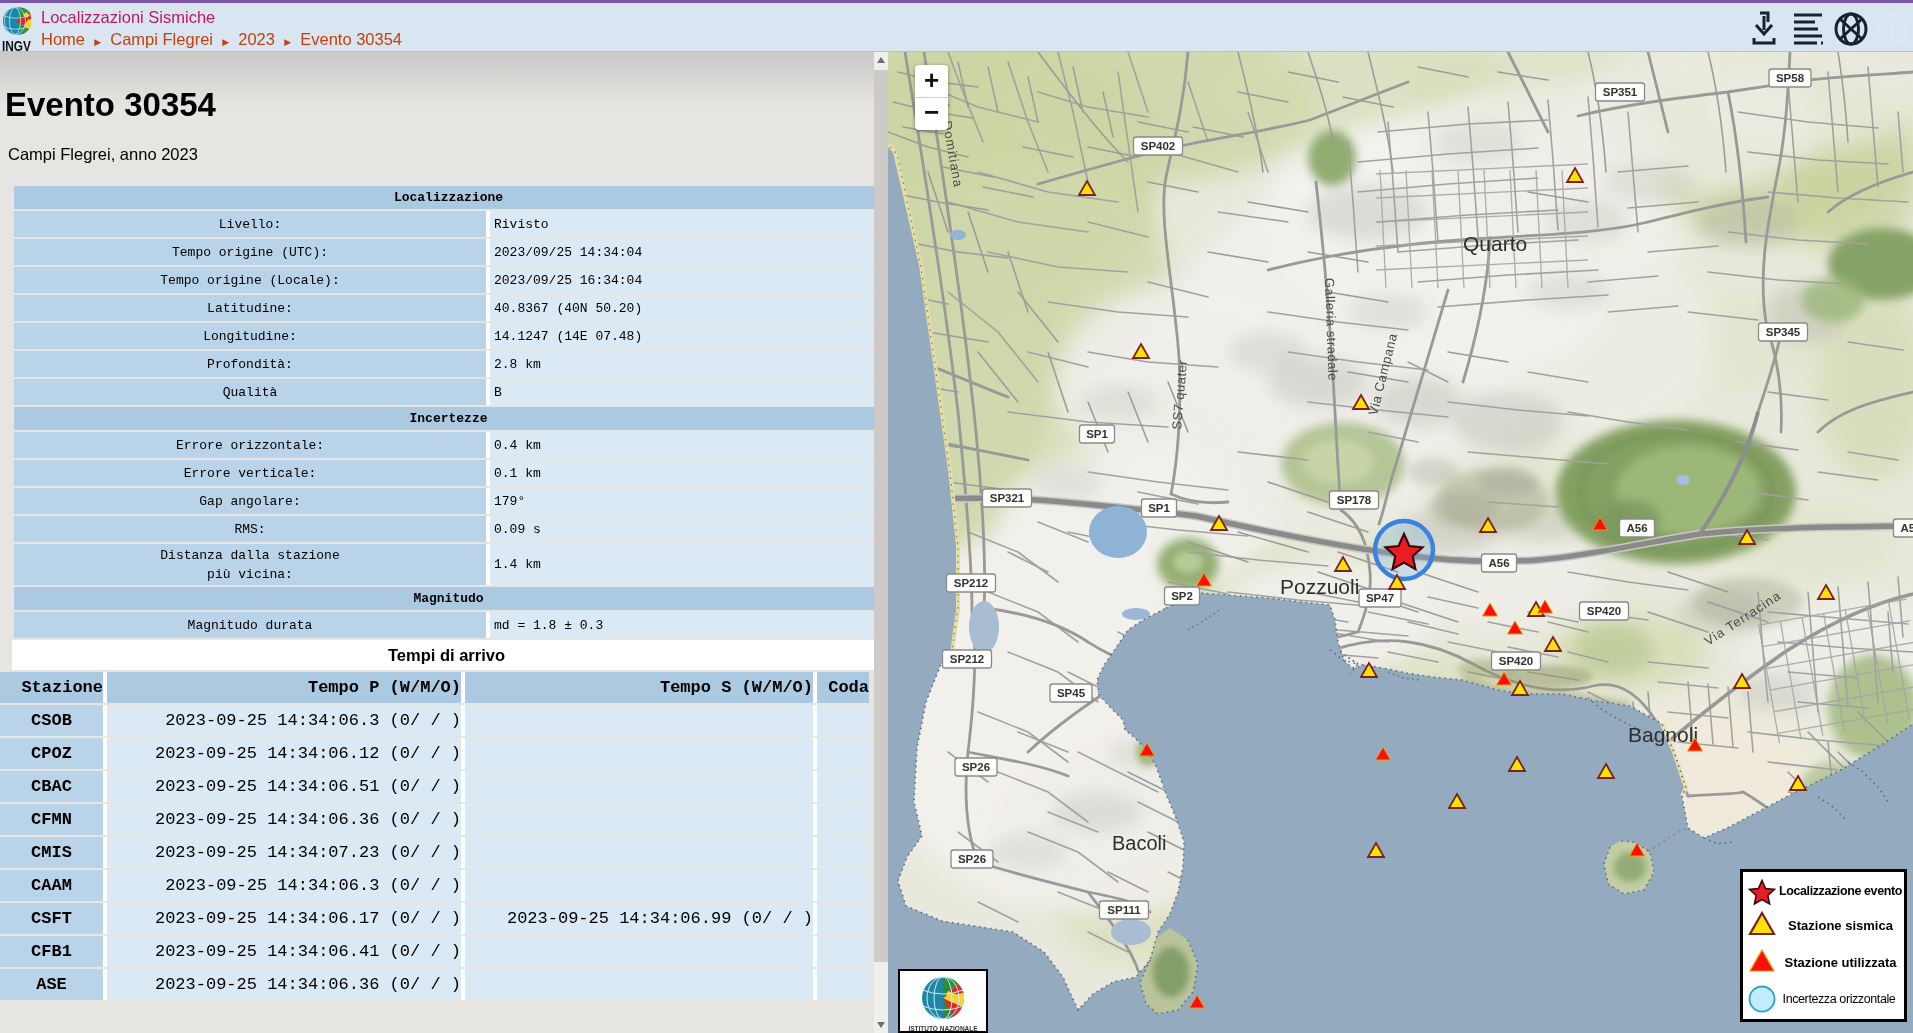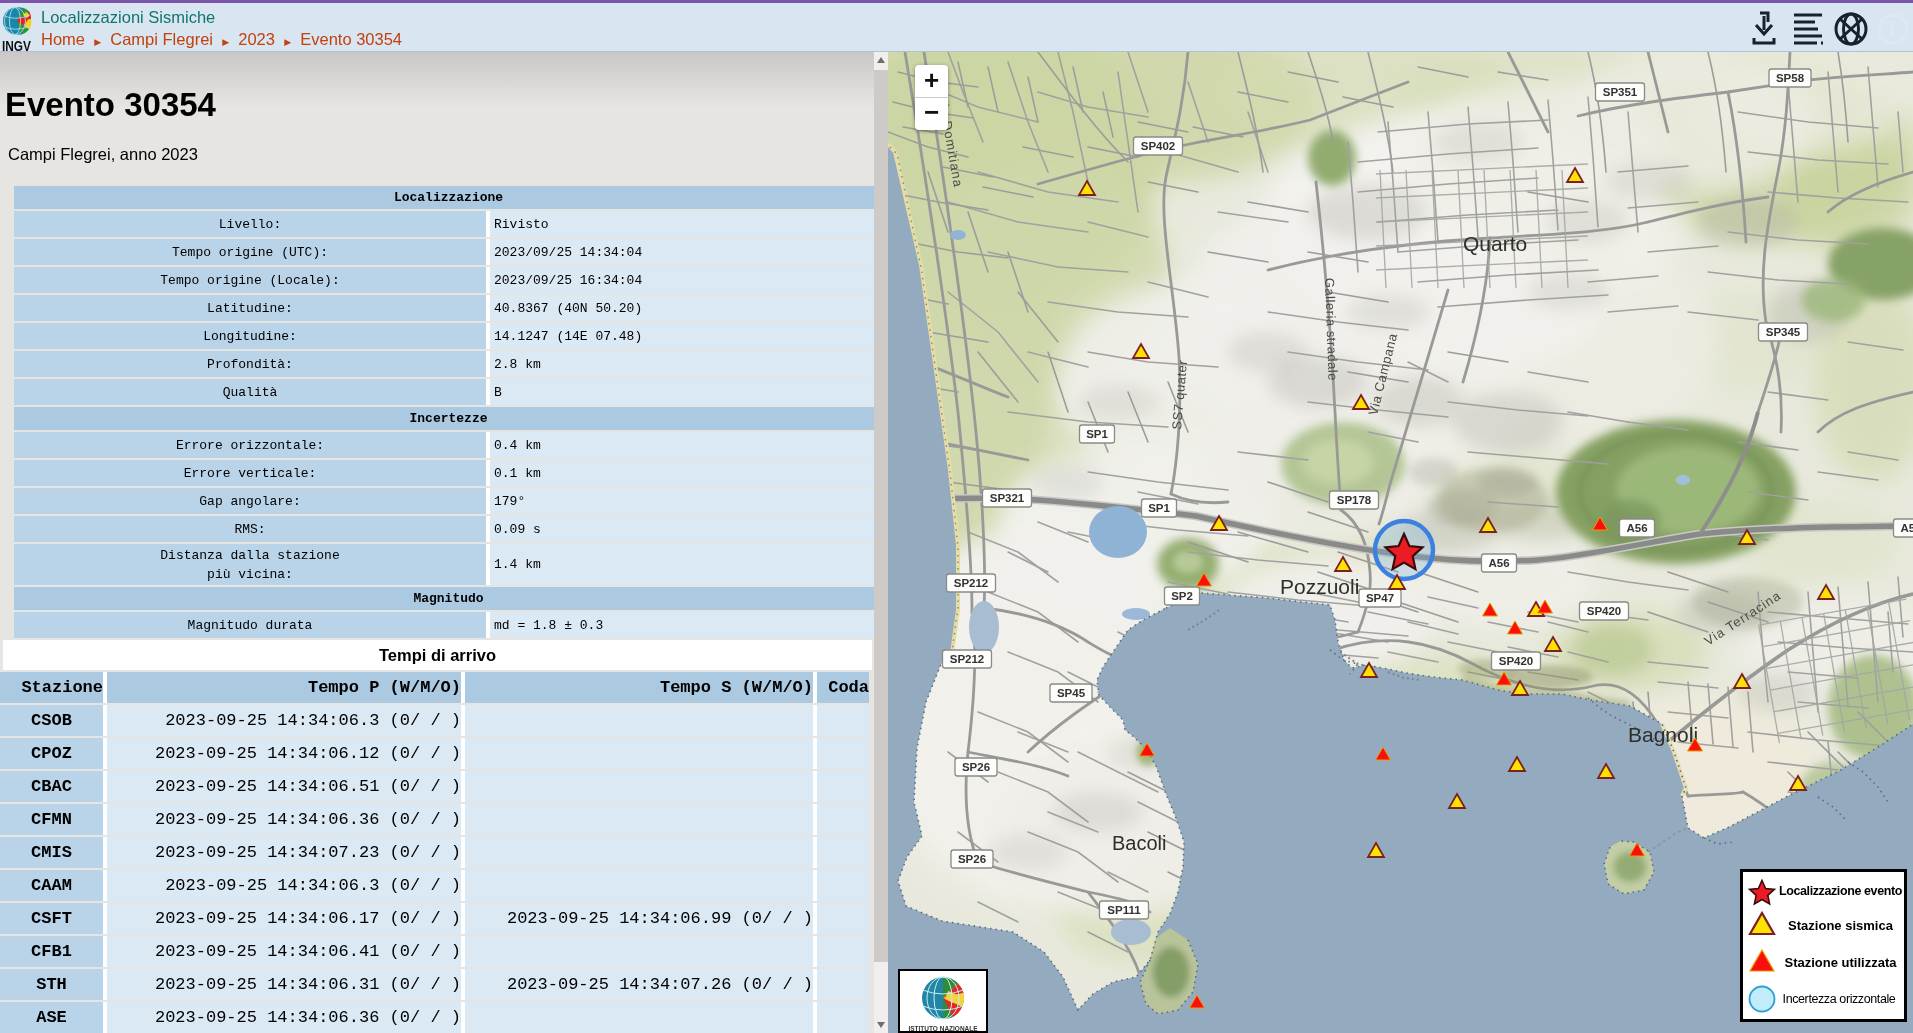--- a/index.html
+++ b/index.html
@@ -1,36 +1,36 @@
 <!DOCTYPE html>
 <html><head>
 <meta charset="utf-8">
 <style>
 * { margin:0; padding:0; box-sizing:border-box; }
 html,body { width:1913px; height:1033px; overflow:hidden; font-family:"Liberation Sans", sans-serif; }
 #purple { position:absolute; left:0; top:0; width:1913px; height:3px; background:#7a55a8; }
 #header { position:absolute; left:0; top:3px; width:1913px; height:49px; background:#d9e6f2; border-bottom:1px solid #b3c0cd; }
 #logo { position:absolute; left:2px; top:3px; width:34px; height:46px; }
-#htitle { position:absolute; left:41px; top:5px; font-size:16.5px; color:#0f766e; }
+#htitle { position:absolute; left:41px; top:5px; font-size:16.5px; color:#be185d; }
 #hcrumb { position:absolute; left:41px; top:27px; font-size:16.5px; color:#c2410c; }
 #hicons { position:absolute; right:2px; top:5px; }
 #leftpanel { position:absolute; left:0; top:52px; width:874px; height:981px; background:linear-gradient(#c9c8c6 0px, #e7e5e2 55px, #e7e5e2 100%); overflow:hidden; }
 #h1 { position:absolute; left:5px; top:34px; font-size:33px; font-weight:bold; color:#000; }
 #subt { position:absolute; left:8px; top:93px; font-size:16.5px; color:#000; }
 #scrollbar { position:absolute; left:874px; top:52px; width:14px; height:981px; background:#f0efed; }
 #sb-up { position:absolute; left:0; top:0; width:14px; height:17px; background:#f0efed; }
 #sb-dn { position:absolute; left:0; bottom:0; width:14px; height:17px; background:#f0efed; }
 #sb-thumb { position:absolute; left:0; top:18px; width:14px; height:892px; background:#cdcac7; }
 #map { position:absolute; left:888px; top:52px; width:1025px; height:981px; background:#e7e9da; overflow:hidden; }
 table.info { border-collapse:separate; border-spacing:0 2px; position:absolute; left:14px; top:132px; width:869px; font-family:"Liberation Mono", monospace; font-size:13px; }
 table.info td { padding:0 4px; }
 td.lab { background:#b9d3e8; text-align:center; width:472px; height:26px; }
 td.val { background:#dbe9f5; text-align:left; border-left:4px solid #fff; }
 td.sect { background:#abc9e1; text-align:center; font-weight:bold; height:23px; }
-#arrtitle { position:absolute; left:3px; top:588px; width:869px; height:30px; background:#ffffff; text-align:center; font-size:16.5px; font-weight:bold; line-height:30px; }
+#arrtitle { position:absolute; left:12px; top:588px; width:869px; height:30px; background:#ffffff; text-align:center; font-size:16.5px; font-weight:bold; line-height:30px; }
 table.arr { border-collapse:separate; border-spacing:0 2px; position:absolute; left:0; top:618px; width:869px; font-family:"Liberation Mono", monospace; font-size:17px; }
 table.arr td { height:31px; padding:0; }
 td.sta { background:#b9d3e8; text-align:center; font-weight:bold; }
 td.tp { background:#dbe9f5; text-align:right; padding-right:7px; border-left:4px solid #fff; }
 td.hdr { background:#abc9e1; font-weight:bold; text-align:right; padding-right:7px; border-left:4px solid #fff; }
 td.hdr1 { background:#abc9e1; font-weight:bold; text-align:right; }
 </style>
 </head>
 <body>
 <div id="leftpanel">
@@ -159,26 +159,20 @@
     <tr>
           <td class="sta">CSFT</td>
           <td class="tp">2023-09-25 14:34:06.17 (0/ / )</td>
           <td class="tp">2023-09-25 14:34:06.99 (0/ / )</td>
           <td class="tp"></td>
         </tr>
     <tr>
           <td class="sta">CFB1</td>
           <td class="tp">2023-09-25 14:34:06.41 (0/ / )</td>
           <td class="tp"></td>
-          <td class="tp"></td>
-        </tr>
-    <tr>
-          <td class="sta">STH</td>
-          <td class="tp">2023-09-25 14:34:06.31 (0/ / )</td>
-          <td class="tp">2023-09-25 14:34:07.26 (0/ / )</td>
           <td class="tp"></td>
         </tr>
     <tr>
           <td class="sta">ASE</td>
           <td class="tp">2023-09-25 14:34:06.36 (0/ / )</td>
           <td class="tp"></td>
           <td class="tp"></td>
         </tr>
   </tbody>
     </table>

